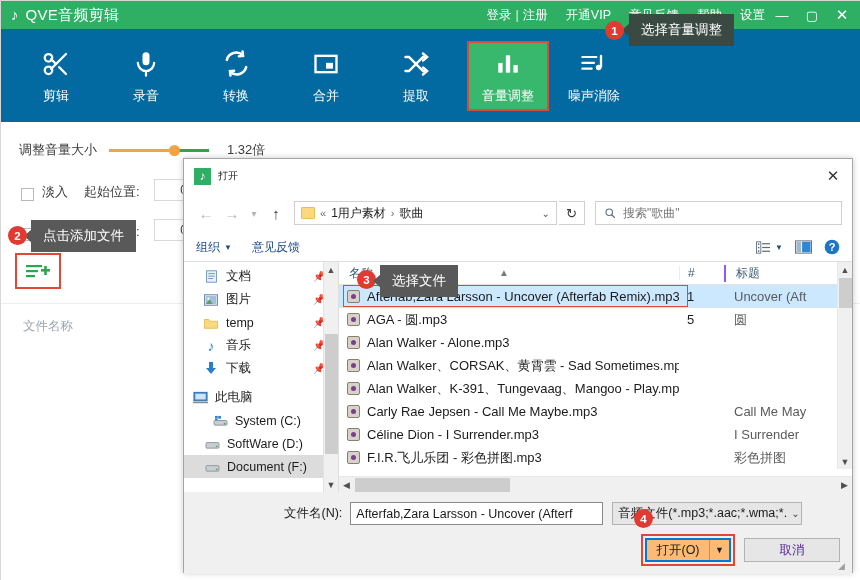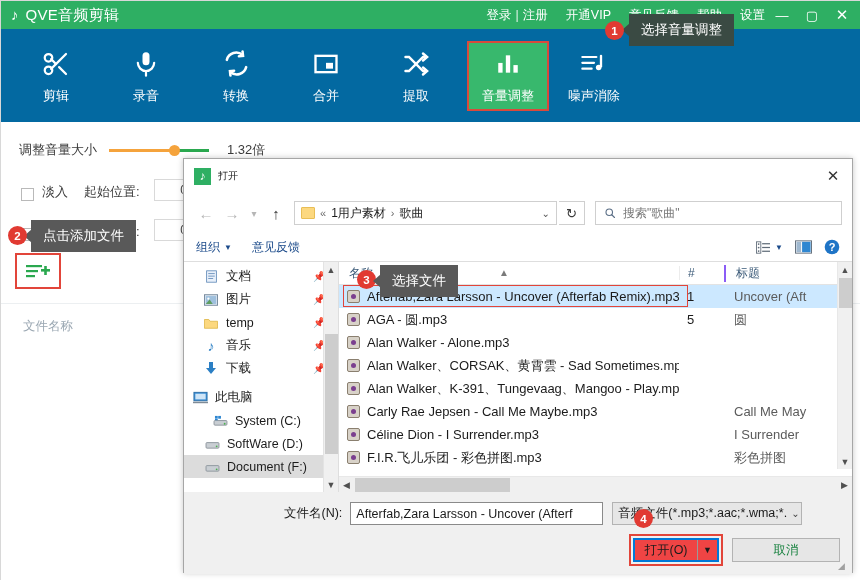--- a/index.html
+++ b/index.html
@@ -375,34 +375,34 @@
     display: flex; align-items: center; padding: 0 12px;
     justify-content: flex-end; gap: 9px;
   }
   .open-wrap {
     position: relative;
     border: 2px solid #e2453a;
     padding: 2px;
   }
   .open-btn {
     width: 86px; height: 24px;
-    border: 2px solid #0078d7; background: #ef4444;
+    border: 2px solid #0078d7; background: #fdba74;
     display: flex; align-items: center;
     font-size: 12.5px; color: #1b1b1b;
   }
   .open-btn .lbl { flex: 1; text-align: center; }
   .open-btn .split {
     width: 20px; height: 100%; border-left: 1px solid #9a9a9a;
     display: flex; align-items: center; justify-content: center; font-size: 9px;
   }
   .cancel-btn {
-    width: 108px; height: 24px;
+    width: 96px; height: 24px;
     border: 1px solid #b3b3b3; background: #e6e6e6;
     display: flex; align-items: center; justify-content: center;
-    font-size: 12.5px; color: #15803d;
+    font-size: 12.5px; color: #4c1d95;
     margin-top: 0px;
   }
   .grip {
     position: absolute; right: 4px; bottom: 3px;
     width: 10px; height: 10px; color: #a0a0a0; font-size: 9px;
   }
 </style>
 </head>
 <body>
 

